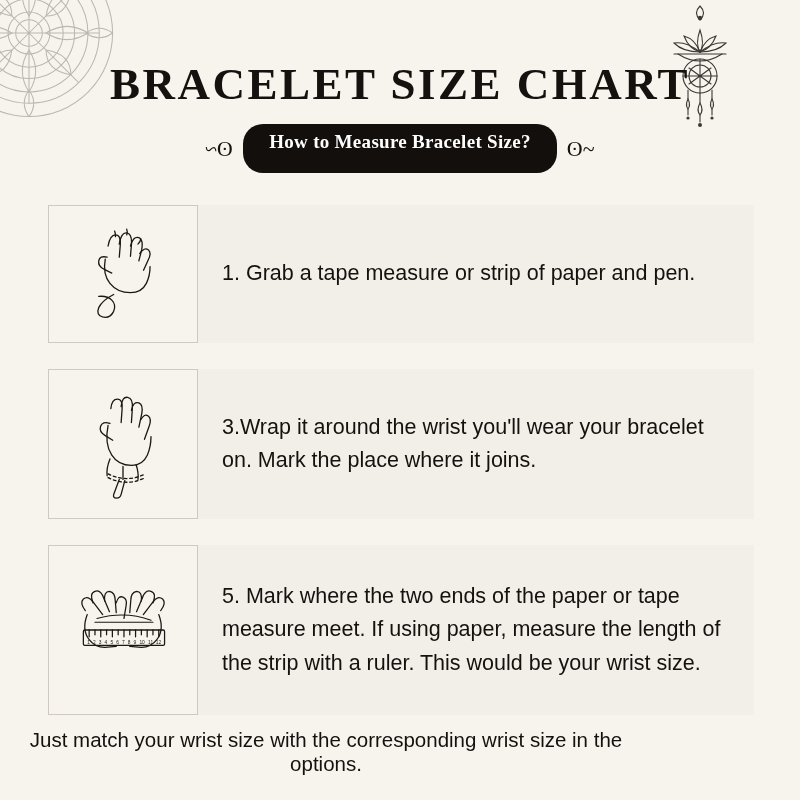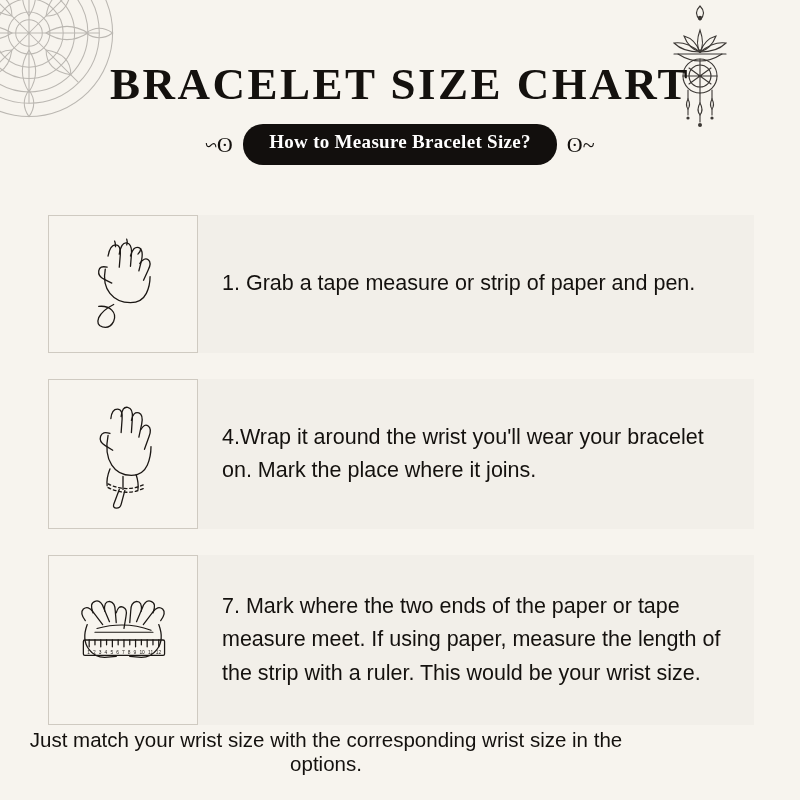--- a/index.html
+++ b/index.html
@@ -65,32 +65,32 @@
     font-family: "Liberation Serif", serif;
     font-size: 22px;
     color: #14110e;
     line-height: 1;
   }
   .flourish.left  { transform: scaleX(-1); }
   .subtitle-pill {
     background: #120f0d;
     color: #ffffff;
     border-radius: 20px;
-    padding: 7px 26px 12px;
+    padding: 7px 26px 20px;
     font-family: "Liberation Serif", serif;
     font-size: 19px;
     font-weight: 700;
     letter-spacing: .3px;
     white-space: nowrap;
   }
 
   
   .steps {
     position: absolute;
-    top: 215px;
+    top: 205px;
     left: 48px;
     width: 706px;
   }
   .step {
     position: relative;
     background: #f2efe9;
     display: flex;
     align-items: center;
     margin-bottom: 26px;
   }
@@ -218,21 +218,21 @@
         <path d="M69 24 q2 -10 8 -8 q5 2 3 12 l-3 14"></path>
         <path d="M79 34 q4 -7 8 -4 q4 3 1 11 l-5 14"></path>
         <path d="M46 38 q-8 -3 -10 3 q-2 6 5 10 l8 5"></path>
         <path d="M44 40 q-4 20 4 32 q7 11 21 11 q12 0 17 -11 q4 -9 4 -20"></path>
         <path d="M46 76 q-4 10 -3 18 M60 84 v14 M74 82 q3 9 2 16"></path>
         <path d="M44 92 q20 10 40 0" stroke-dasharray="3 3"></path>
         <path d="M44 96 q20 10 40 0" stroke-dasharray="3 3"></path>
         <path d="M56 98 l-6 16 q-1 4 3 4 q4 0 5 -4 l4 -15"></path>
       </svg>
     </div>
-    <div class="step-text">4.Wrap it around the wrist you'll wear your bracelet on. Mark the place where it joins.</div>
+    <div class="step-text">3.Wrap it around the wrist you'll wear your bracelet on. Mark the place where it joins.</div>
   </div>
 
   <div class="step step-3">
     <div class="step-thumb">
       <svg viewBox="0 0 130 120" width="126" height="116" fill="none" stroke="#1b1714" stroke-width="1.3" stroke-linecap="round" stroke-linejoin="round">
         <path d="M26 40 q-6 -8 -2 -12 q5 -4 10 3 l10 13"></path>
         <path d="M34 32 q-4 -10 2 -12 q6 -2 9 7 l6 14"></path>
         <path d="M46 30 q-1 -10 5 -10 q6 1 6 10 l1 12"></path>
         <path d="M58 32 q2 -8 7 -6 q5 2 3 10 l-2 12"></path>
         <path d="M28 44 q-6 16 2 26 q6 8 16 8 l12 -1"></path>
@@ -253,18 +253,18 @@
             <text x="58" y="74">6</text>
           <text x="64" y="74">7</text>
             <text x="70" y="74">8</text>
             <text x="76" y="74">9</text>
           <text x="82" y="74">10</text>
             <text x="91" y="74">11</text>
             <text x="99" y="74">12</text>
         </g>
       </svg>
     </div>
-    <div class="step-text">7. Mark where the two ends of the paper or tape measure meet. If using paper, measure the length of the strip with a ruler. This would be your wrist size.</div>
+    <div class="step-text">5. Mark where the two ends of the paper or tape measure meet. If using paper, measure the length of the strip with a ruler. This would be your wrist size.</div>
   </div>
 
 </div>
 
 <div class="footer-note">Just match your wrist size with the corresponding wrist size in the options.</div>
 
 </body></html>

